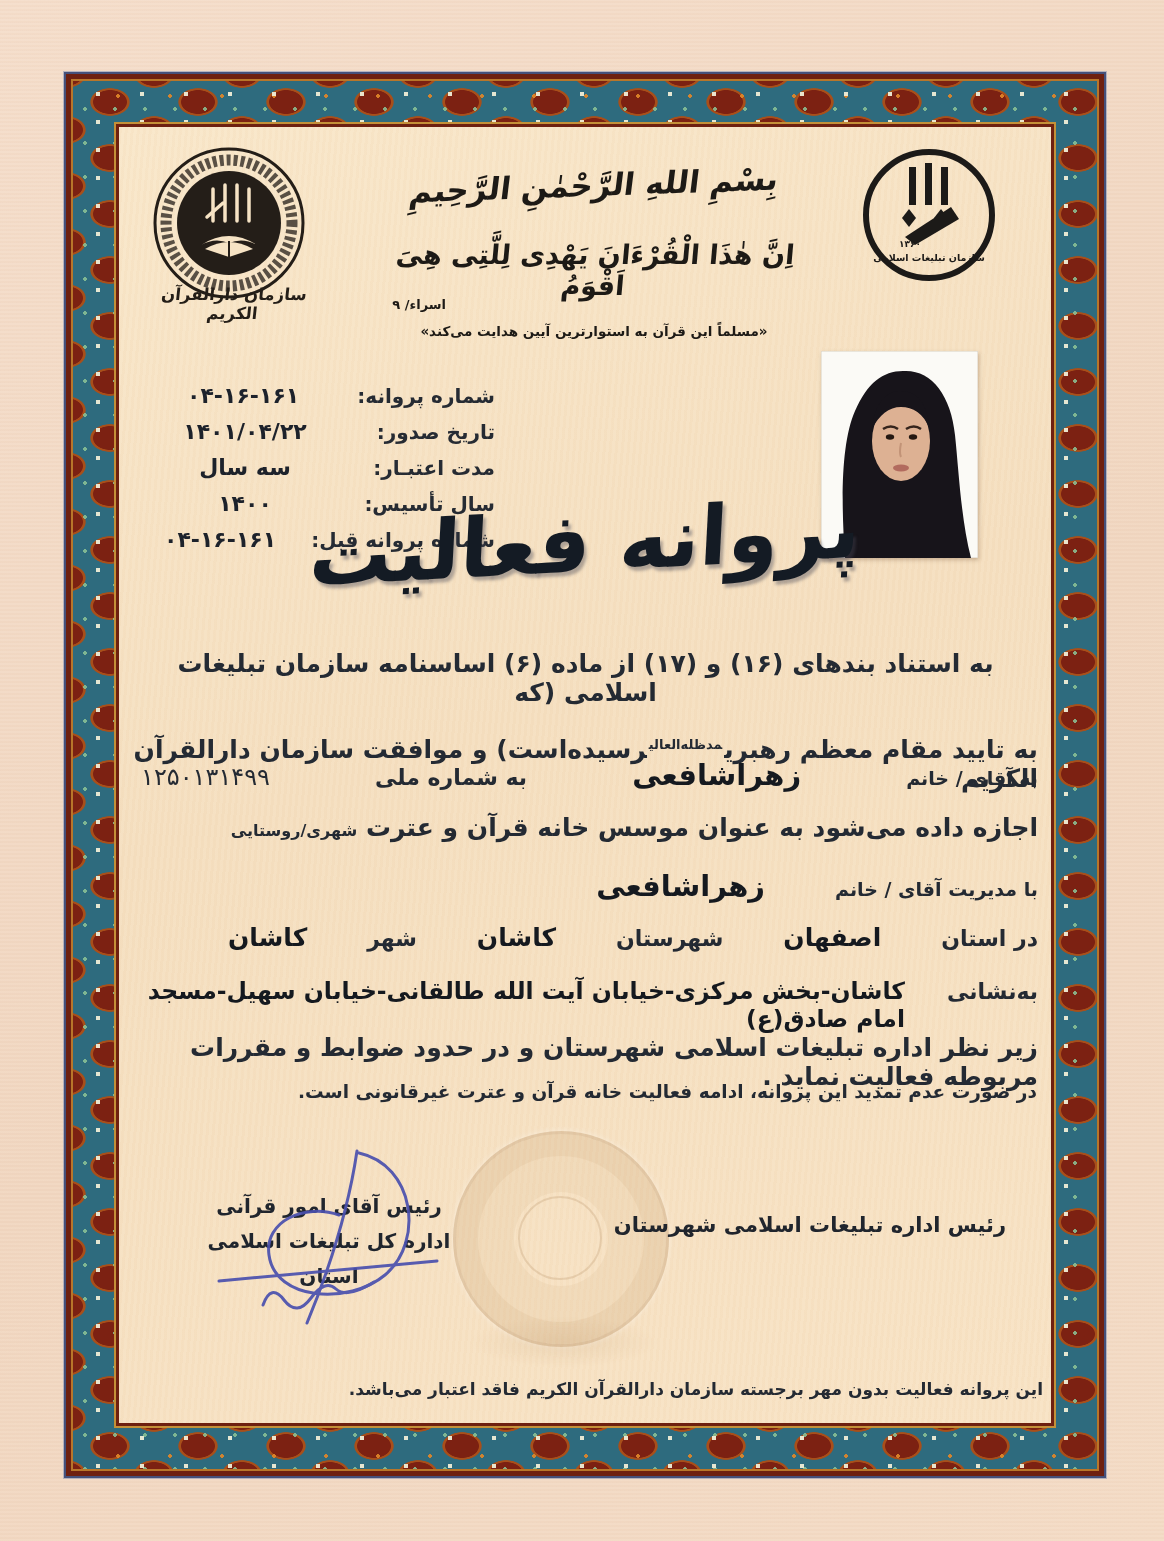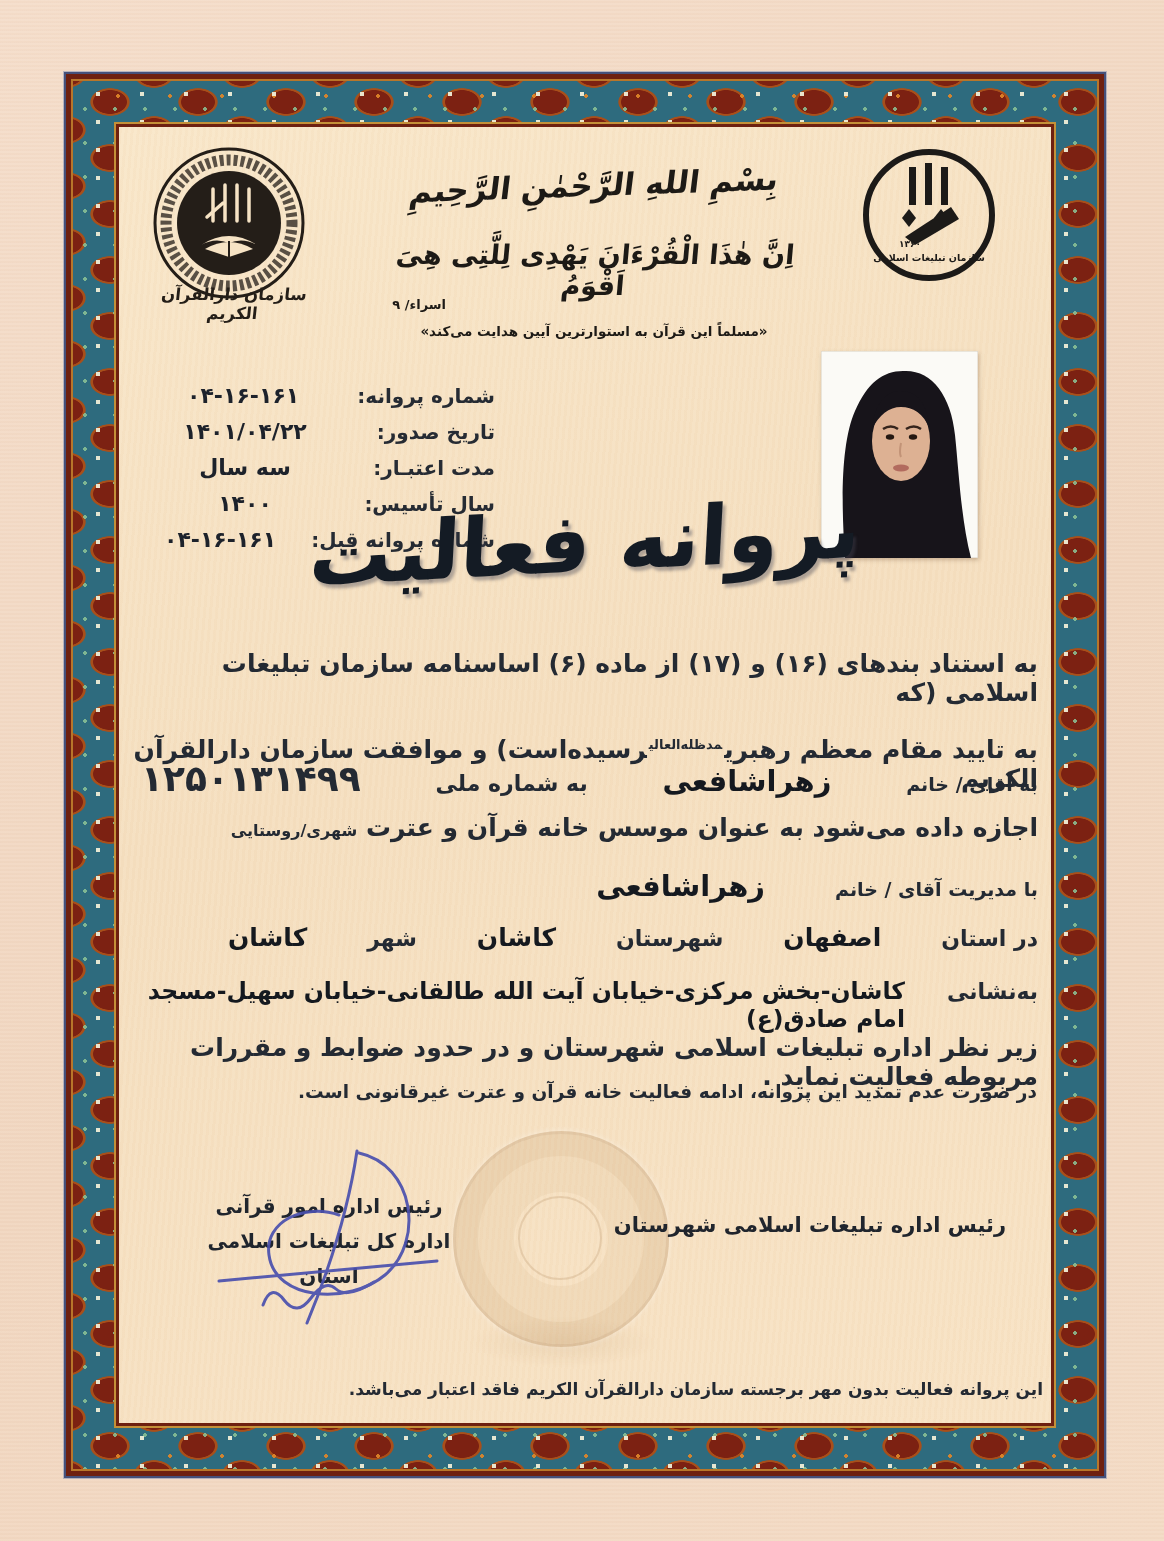--- a/index.html
+++ b/index.html
@@ -68,35 +68,35 @@
   
   .main-title{
     position:absolute;left:0;right:0;top:368px;text-align:center;
     font-size:82px;font-weight:800;color:#141b24;
     transform:rotate(-3deg) skewX(-6deg);
     text-shadow:3px 4px 3px rgba(70,70,85,.4);
   }
 
   
   .b-line{position:absolute;left:14px;width:905px;direction:rtl;font-weight:700;font-size:25px;color:#242a33;}
-  .bt1{top:522px;}
+  .bt1{top:522px;text-align:center;}
   .bt2{top:576px;margin-top:32px;}
   .bt3{top:631px;display:flex;justify-content:space-between;align-items:baseline;padding-left:8px;box-sizing:border-box;}
   .bt4{top:686px;display:flex;justify-content:space-between;align-items:baseline;}
   .bt5{top:742px;display:flex;gap:70px;align-items:baseline;}
   .bt6{top:796px;display:flex;justify-content:space-between;align-items:baseline;padding-left:95px;box-sizing:border-box;}
   .bt7{top:850px;display:flex;gap:42px;align-items:baseline;}
   .bt8{top:906px;letter-spacing:.5px;}
   .bt9{top:954px;left:auto;right:14px;width:auto;padding-left:110px;font-size:18.5px;font-weight:800;}
   .sup{font-size:13px;font-weight:800;vertical-align:super;margin:0 2px;}
   .lbl{font-size:19px;font-weight:700;}
   .lbl-md{font-size:22px;font-weight:600;}
   .name-b{font-size:29px;font-weight:800;color:#15191f;}
   .val-b{font-size:25px;font-weight:800;color:#15191f;}
-  .num{direction:ltr;unicode-bidi:isolate;letter-spacing:1px;font-size:36px;font-weight:700;}
+  .num{direction:ltr;unicode-bidi:isolate;letter-spacing:1px;font-size:24px;font-weight:400;}
   .small-type{font-size:16px;font-weight:700;}
 
   
   .sig-left-text{position:absolute;left:60px;top:1062px;width:300px;text-align:center;font-size:20px;font-weight:800;line-height:35px;color:#20252d;}
   .sig-ink{position:absolute;left:90px;top:1016px;width:240px;height:200px;opacity:.92;}
   .sig-right-text{position:absolute;right:45px;top:1086px;font-size:21px;font-weight:800;color:#20252d;}
   .seal{
     position:absolute;left:334px;top:1004px;width:210px;height:210px;border-radius:50%;
     border:3px solid rgba(180,140,95,.30);
     box-shadow:inset 0 0 0 22px rgba(195,155,110,.12), inset 0 0 0 58px rgba(195,155,110,.10), 0 0 6px rgba(255,255,255,.4);
@@ -231,21 +231,21 @@
         <div class="b-line bt7">
           <span class="lbl-md">به‌نشانی</span>
           <span class="val-b" style="font-size:23.5px">کاشان-بخش مرکزی-خیابان آیت الله طالقانی-خیابان سهیل-مسجد امام صادق(ع)</span>
         </div>
 
         <div class="b-line bt9">در صورت عدم تمدید این پروانه، ادامه فعالیت خانه قرآن و عترت غیرقانونی است.</div>
 
         <div class="b-line bt8">زیر نظر اداره تبلیغات اسلامی شهرستان و در حدود ضوابط و مقررات مربوطه فعالیت نماید .</div>
 
         <div class="sig-left-text">
-          <div>رئیس اداره امور قرآنی</div>
+          <div>رئیس آقای امور قرآنی</div>
           <div>اداره کل تبلیغات اسلامی استان</div>
         </div>
 
         <svg class="sig-ink" viewBox="0 0 240 200">
           <g fill="none" stroke="#4a50ae" stroke-width="3" stroke-linecap="round">
             <path d="M150,10 C205,22 216,98 176,132 C140,162 66,158 60,112 C55,78 96,60 130,72"></path>
             <path d="M148,8 C140,62 122,122 98,180"></path>
             <path d="M10,138 L228,118"></path>
             <path d="M54,162 q8,-22 21,-5 t27,-2 t25,-9 t38,-7"></path>
           </g>

